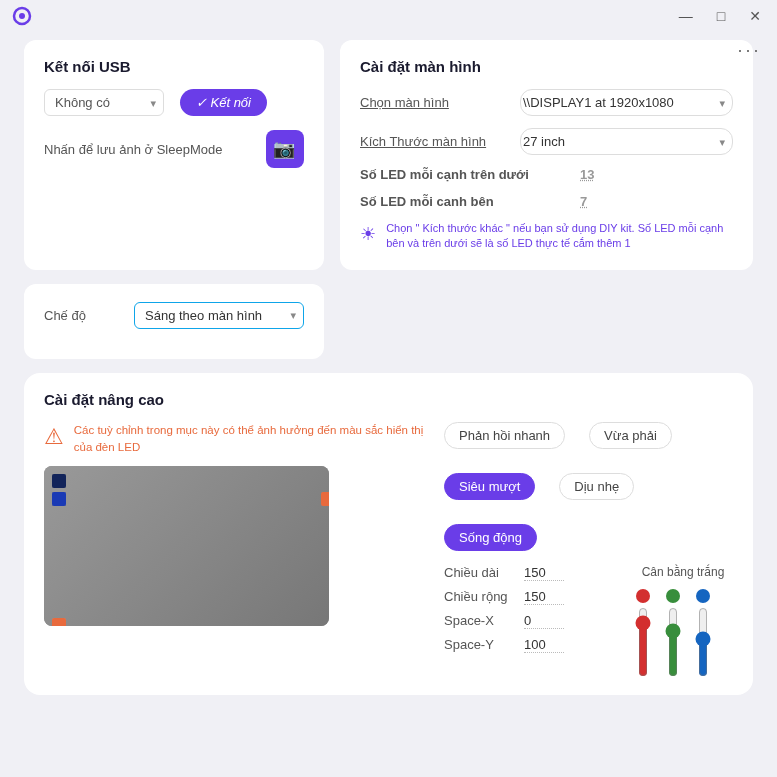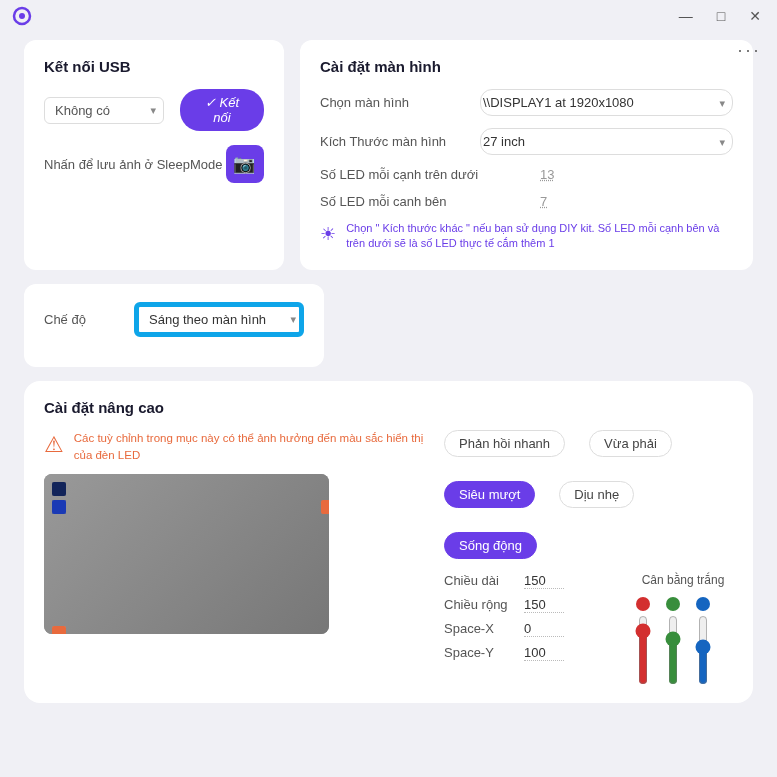--- a/index.html
+++ b/index.html
@@ -75,21 +75,21 @@
     }
     .card-title {
       font-size: 15px;
       font-weight: 600;
       margin-bottom: 14px;
       color: #1a1a2e;
     }
 
     
     .usb-card {
-      width: 260px;
+      width: 300px;
     }
     .usb-row {
       display: flex;
       align-items: center;
       gap: 16px;
       margin-bottom: 14px;
     }
     .select-box {
       border: 1px solid #ddd;
       border-radius: 6px;
@@ -157,20 +157,21 @@
     }
     .display-row {
       display: flex;
       align-items: center;
       margin-bottom: 12px;
     }
     .display-label {
       flex: 0 0 160px;
       color: #555;
       font-size: 13px;
+      text-decoration: underline;
     }
     .display-select-wrapper {
       position: relative;
       flex: 1;
     }
     .display-select-wrapper::after {
       content: '▾';
       position: absolute;
       right: 8px;
       top: 50%;
@@ -187,20 +188,21 @@
       background: #fff;
       font-size: 13px;
       color: #333;
       appearance: none;
       cursor: pointer;
     }
     .led-count-row {
       display: flex;
       align-items: center;
       margin-bottom: 12px;
+      font-weight: bold;
     }
     .led-count-label {
       flex: 0 0 220px;
       color: #555;
       font-size: 13px;
     }
     .led-count-value {
       color: #999;
       font-size: 13px;
       text-decoration: underline dotted;
@@ -243,21 +245,21 @@
       position: absolute;
       right: 8px;
       top: 50%;
       transform: translateY(-50%);
       pointer-events: none;
       color: #888;
       font-size: 11px;
     }
     .mode-select {
       width: 100%;
-      border: 5px solid #0ea5e9;
+      border: 1px solid #0ea5e9;
       border-radius: 6px;
       padding: 5px 24px 5px 10px;
       background: #fff;
       font-size: 13px;
       color: #333;
       appearance: none;
       cursor: pointer;
     }
 
     

